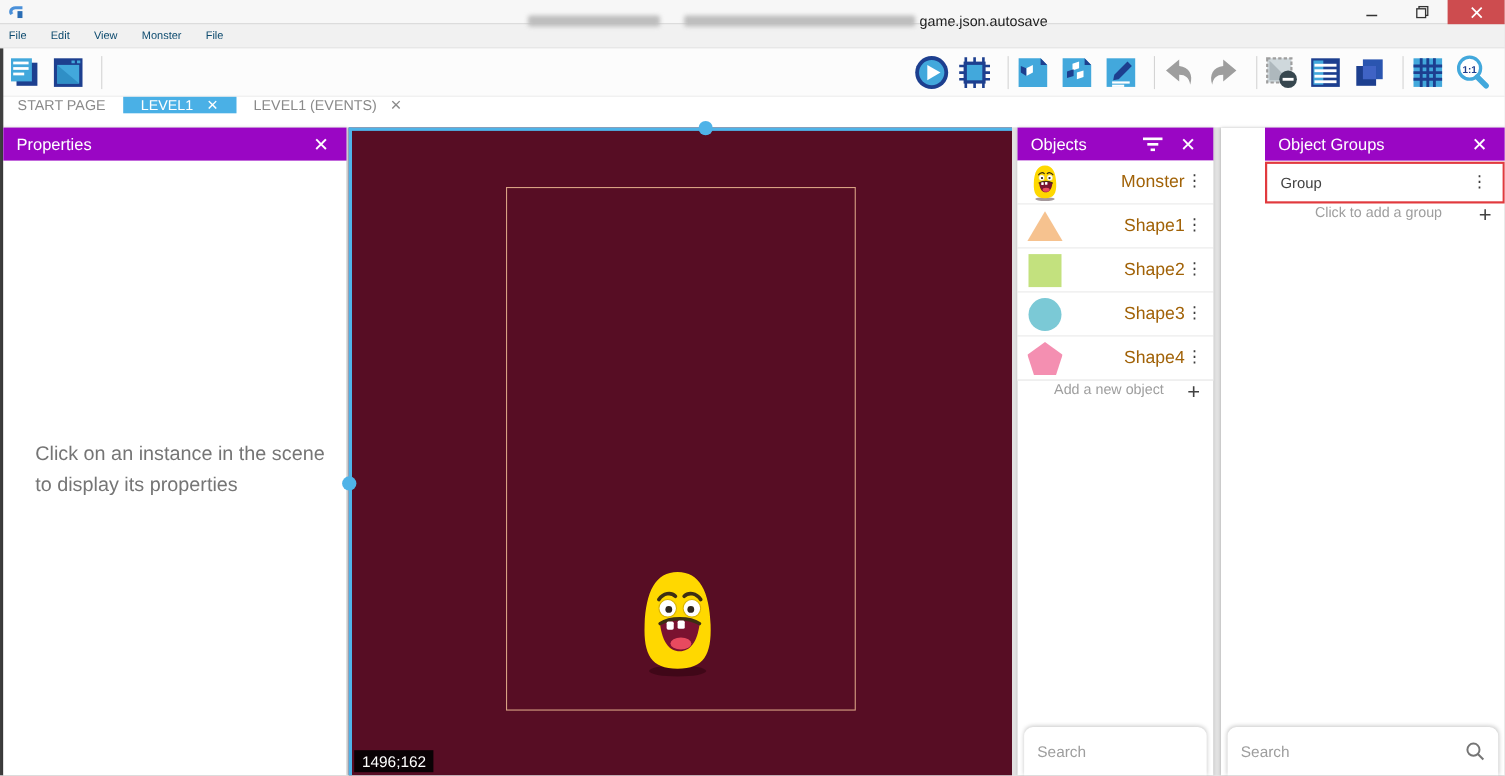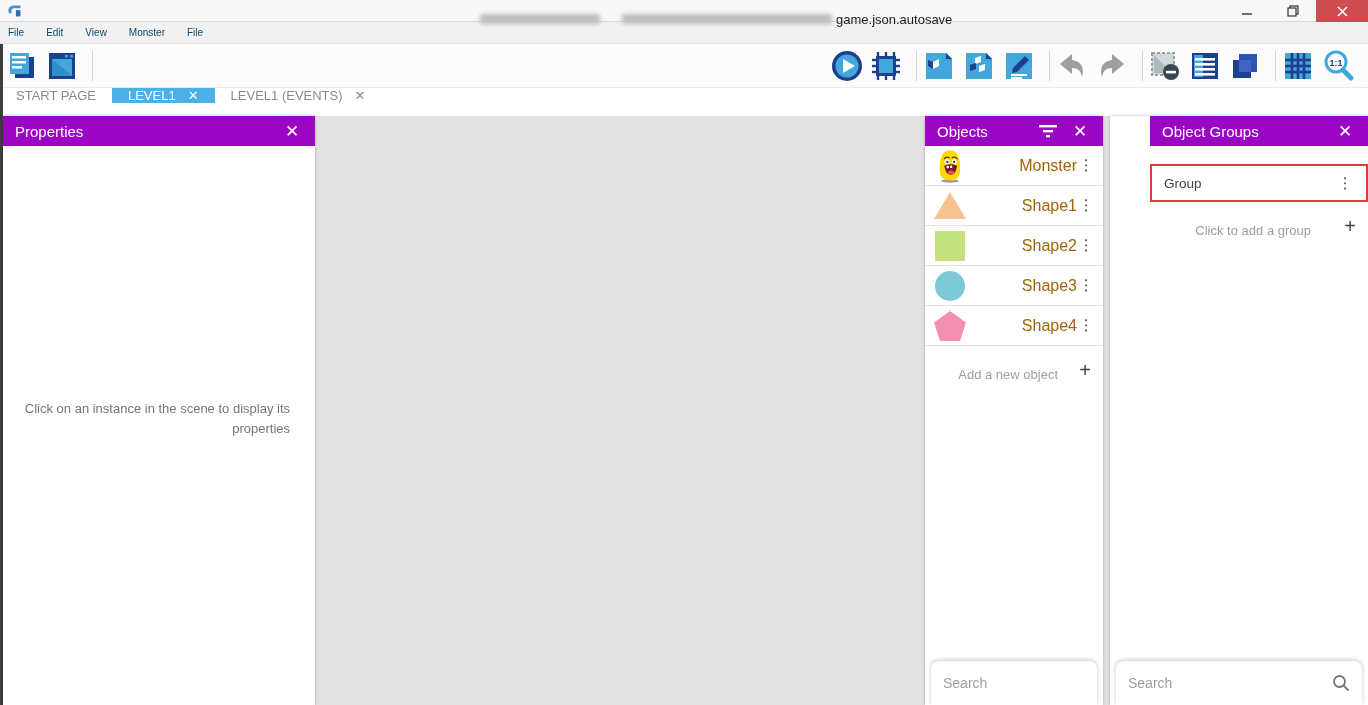--- a/index.html
+++ b/index.html
@@ -50,22 +50,22 @@
     box-shadow:0 0 3px rgba(0,0,0,.25); }
   .panel-header { height:30px; background:#9a06c4; color:#ffffff; display:flex;
     align-items:center; padding:0 12px; font-size:15px; }
   .panel-header .spacer { flex:1; }
   .hdr-icon { width:22px; height:22px; display:flex; align-items:center;
     justify-content:center; cursor:pointer; margin-left:10px; }
   .hdr-x { color:#fff; font-size:17px; line-height:1; }
 
   
   #props { left:3px; width:312px; }
-  .empty-msg { position:absolute; top:283px; left:7px; width:280px;
-    text-align:right; font-size:13px; color:#757575; line-height:1.55; }
+  .empty-msg { position:absolute; top:283px; left:29px; width:280px;
+    text-align:left; font-size:18px; color:#757575; line-height:1.55; }
 
   
   #canvas { position:absolute; left:317px; top:0; bottom:0; width:603px;
     background:#570d24; border-top:3px solid #4fb3e8; border-left:3px solid #4fb3e8; }
   .scene-rect { position:absolute; left:140px; top:51px; width:318px; height:476px;
     border:1px solid #d8a183; }
   .handle { position:absolute; width:13px; height:13px; border-radius:50%;
     background:#4fb3e8; cursor:pointer; }
   .handle.top { left:315px; top:-9px; }
   .handle.left { left:-9px; top:314px; }
@@ -75,42 +75,42 @@
 
   
   #objects { left:925px; width:178px; }
   .obj-row { height:40px; display:flex; align-items:center; padding:0 8px;
     border-bottom:1px solid #e4e4e4; cursor:pointer; background:#fff; }
   .thumb { width:34px; height:34px; display:flex; align-items:center;
     justify-content:center; }
   .obj-name { flex:1; text-align:right; font-size:16px; color:#a16207; }
   .dots { width:18px; text-align:center; color:#3c3c3c; font-size:15px;
     letter-spacing:0; line-height:0.55; cursor:pointer; }
-  .add-row { height:36px; display:flex; align-items:flex-end; padding:0 12px;
+  .add-row { height:36px; display:flex; align-items:flex-start; padding:0 12px;
     color:#9e9e9e; font-size:13px; cursor:pointer; }
   .add-row .lbl { flex:1; text-align:center; }
   .plus { color:#424242; font-size:20px; font-weight:400; cursor:pointer; }
   .shape-triangle { width:0; height:0; border-left:16px solid transparent;
     border-right:16px solid transparent; border-bottom:27px solid #f6c28f; }
   .shape-square { width:30px; height:30px; background:#c3e17e; }
   .shape-circle { width:30px; height:30px; border-radius:50%; background:#7bc9d6; }
 
   
   .search-card { position:absolute; left:6px; right:6px; bottom:0; height:44px;
     background:#ffffff; border-radius:8px 8px 0 0;
     box-shadow:0 -1px 4px rgba(0,0,0,.22); display:flex; align-items:center;
     padding:0 12px; }
   .search-card input { flex:1; border:none; outline:none; font-size:14px;
     color:#424242; font-family:"Liberation Sans", sans-serif; background:transparent; }
   .search-card input::placeholder { color:#9e9e9e; }
 
   
   #groups { left:1110px; width:258px;padding-left:40px; }
   .group-row { height:38px; display:flex; align-items:center; padding:0 12px;
-    border:2px solid #e13a3e; background:#fff; cursor:pointer; margin-top:18px; }
+    border:2px solid #e13a3e; background:#fff; cursor:pointer; margin-top:1px; }
   .group-name { flex:1; font-size:13.5px; color:#424242; }
 </style>
 </head>
 <body>
 
 <svg width="0" height="0" style="position:absolute">
   <defs>
     <g id="monster">
       <ellipse cx="37" cy="94" rx="26" ry="5" fill="rgba(30,0,8,0.4)"></ellipse>
       <path d="M37 4 C57 4 66 22 67 52 C68 79 61 92 37 92 C13 92 6 79 7 52 C8 22 17 4 37 4 Z" fill="#ffd800"></path>
@@ -324,20 +324,29 @@
 
   <div class="panel" id="props">
     <div class="panel-header">
       <span>Properties</span>
       <span class="spacer"></span>
       <span class="hdr-icon hdr-x">✕</span>
     </div>
     <div class="empty-msg">Click on an instance in the scene to display its properties</div>
   </div>
 
+  <div id="canvas">
+    <div class="scene-rect"></div>
+    <div class="handle top"></div>
+    <div class="handle left"></div>
+    <svg class="monster-canvas" viewBox="0 0 74 100">
+      <use href="#monster"></use>
+    </svg>
+    <div class="coords">1496;162</div>
+  </div>
 
   <div class="panel" id="objects">
     <div class="panel-header">
       <span>Objects</span>
       <span class="spacer"></span>
       <span class="hdr-icon">
         <svg width="18" height="14" viewBox="0 0 18 14">
           <rect x="0" y="1" width="18" height="2.4" fill="#fff"></rect>
           <rect x="4" y="6" width="10" height="2.4" fill="#fff"></rect>
           <rect x="7" y="11" width="4" height="2.4" fill="#fff"></rect>

